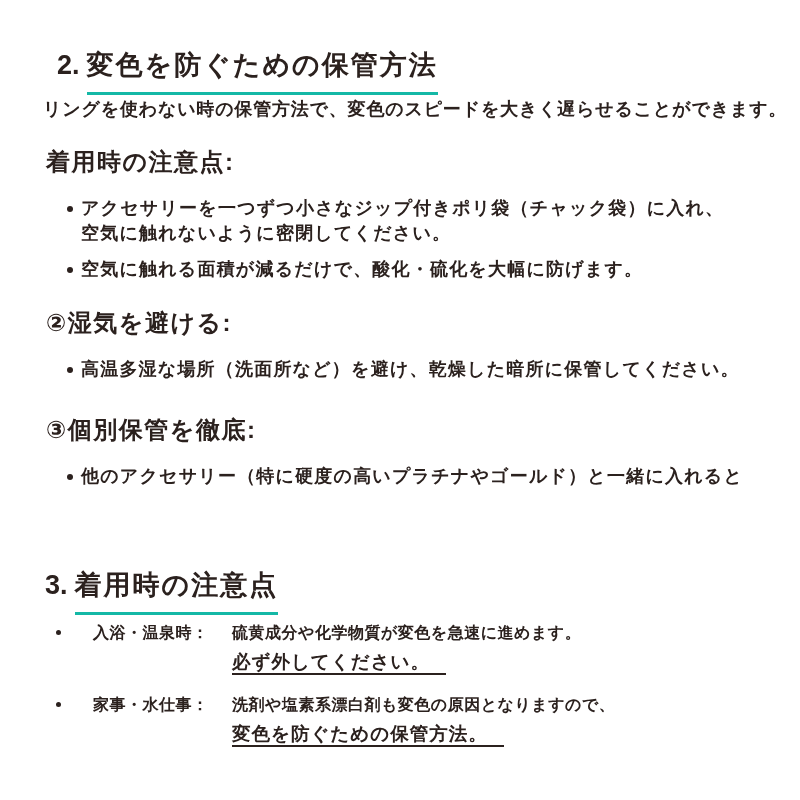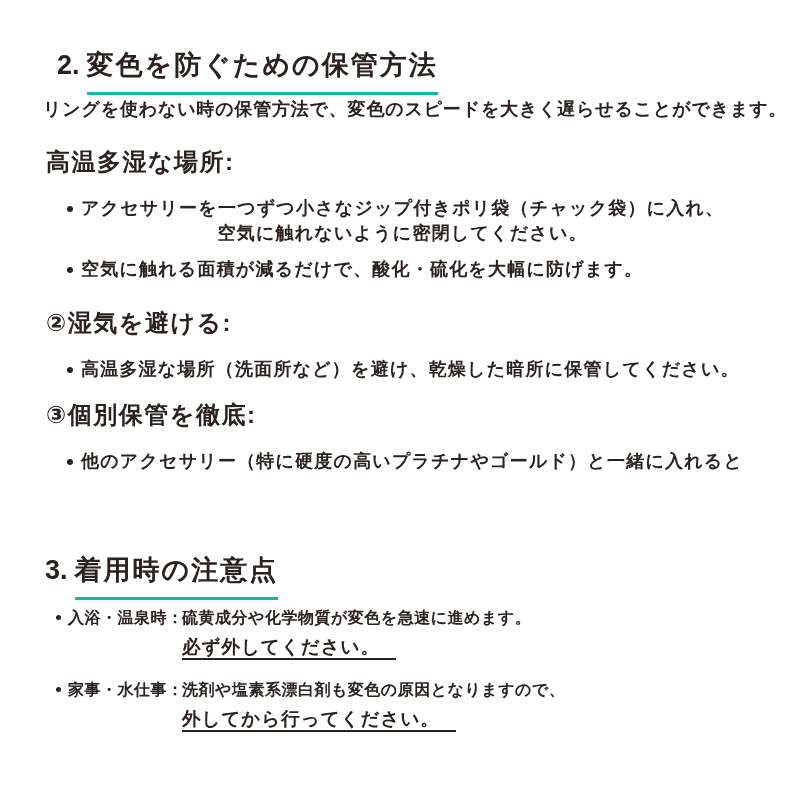--- a/index.html
+++ b/index.html
@@ -45,21 +45,21 @@
   
   .sub-heading {
     margin: 0 0 0 46px;
     font-size: 24px;
     line-height: 1.25;
     letter-spacing: 1.5px;
     white-space: nowrap;
   }
   #subheading-1 { margin-top: 25px; }
   #subheading-2 { margin-top: 26px; }
-  #subheading-3 { margin-top: 18px; }
+  #subheading-3 { margin-top: 33px; }
 
   
   .blist {
     list-style: none;
     margin: 19px 0 0 67px;
     padding: 0;
   }
   .blist li {
     display: flex;
     align-items: flex-start;
@@ -68,36 +68,37 @@
     line-height: 25px;
     letter-spacing: 1.2px;
   }
   .dot {
     flex: none;
     width: 6px; height: 6px;
     border-radius: 50%;
     background: #2b211e;
     margin: 10px 8px 0 0;
   }
-  .btext { display: block; white-space: nowrap; text-align: center; }
+  .btext { display: block; white-space: nowrap; }
   .bline { display: block; }
 
   
   .blist3 {
     list-style: none;
     margin: 21px 0 0 56px;
     padding: 0;
   }
   .blist3 li {
     display: flex;
     align-items: flex-start;
     margin: 0 18px 19px 0;
     font-size: 16px;
     line-height: 22px;
     letter-spacing: 0.5px;
+    gap: 25px;
   }
   .blist3 .dot {
     width: 5px; height: 5px;
     margin: 8px 7px 0 0;
   }
   .blist3 .label { flex: none; width: 114px; white-space: nowrap; }
   .b3content { display: block; white-space: nowrap; }
   .b3line { display: block; }
   .emph {
     display: inline-block;
@@ -113,21 +114,21 @@
 <body>
 
 <div class="page">
 
   <h1 class="sec-title" id="section2-title">
     <span class="num">2.</span><span class="u-title">変色を防ぐための保管方法</span>
   </h1>
 
   <p class="intro">リングを使わない時の保管方法で、変色のスピードを大きく遅らせることができます。</p>
 
-  <h2 class="sub-heading" id="subheading-1">高温多湿な場所:</h2>
+  <h2 class="sub-heading" id="subheading-1">着用時の注意点:</h2>
   <ul class="blist">
     <li>
       <span class="dot"></span>
       <span class="btext">
         <span class="bline">アクセサリーを一つずつ小さなジップ付きポリ袋（チャック袋）に入れ、</span>
         <span class="bline">空気に触れないように密閉してください。</span>
       </span>
     </li>
     <li>
       <span class="dot"></span>
@@ -168,18 +169,18 @@
       <span class="b3content">
         <span class="b3line">硫黄成分や化学物質が変色を急速に進めます。</span>
         <span class="emph">必ず外してください。</span>
       </span>
     </li>
     <li>
       <span class="dot"></span>
       <span class="label">家事・水仕事：</span>
       <span class="b3content">
         <span class="b3line">洗剤や塩素系漂白剤も変色の原因となりますので、</span>
-        <span class="emph">外してから行ってください。</span>
+        <span class="emph">変色を防ぐための保管方法。</span>
       </span>
     </li>
   </ul>
 
 </div>
 
 </body></html>

